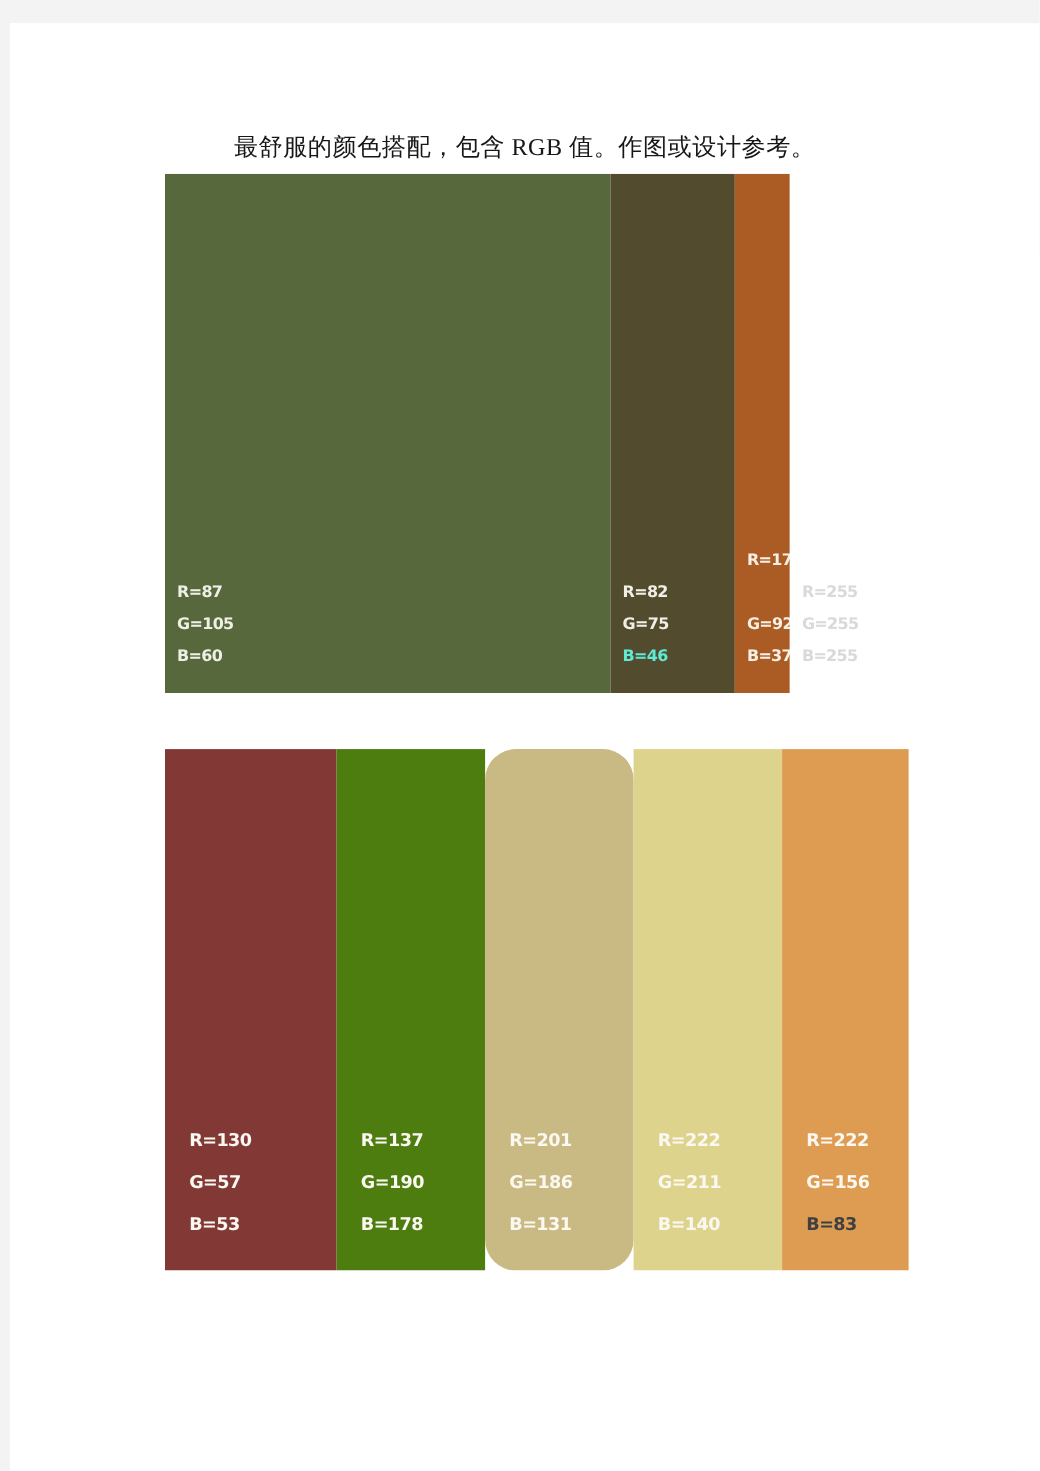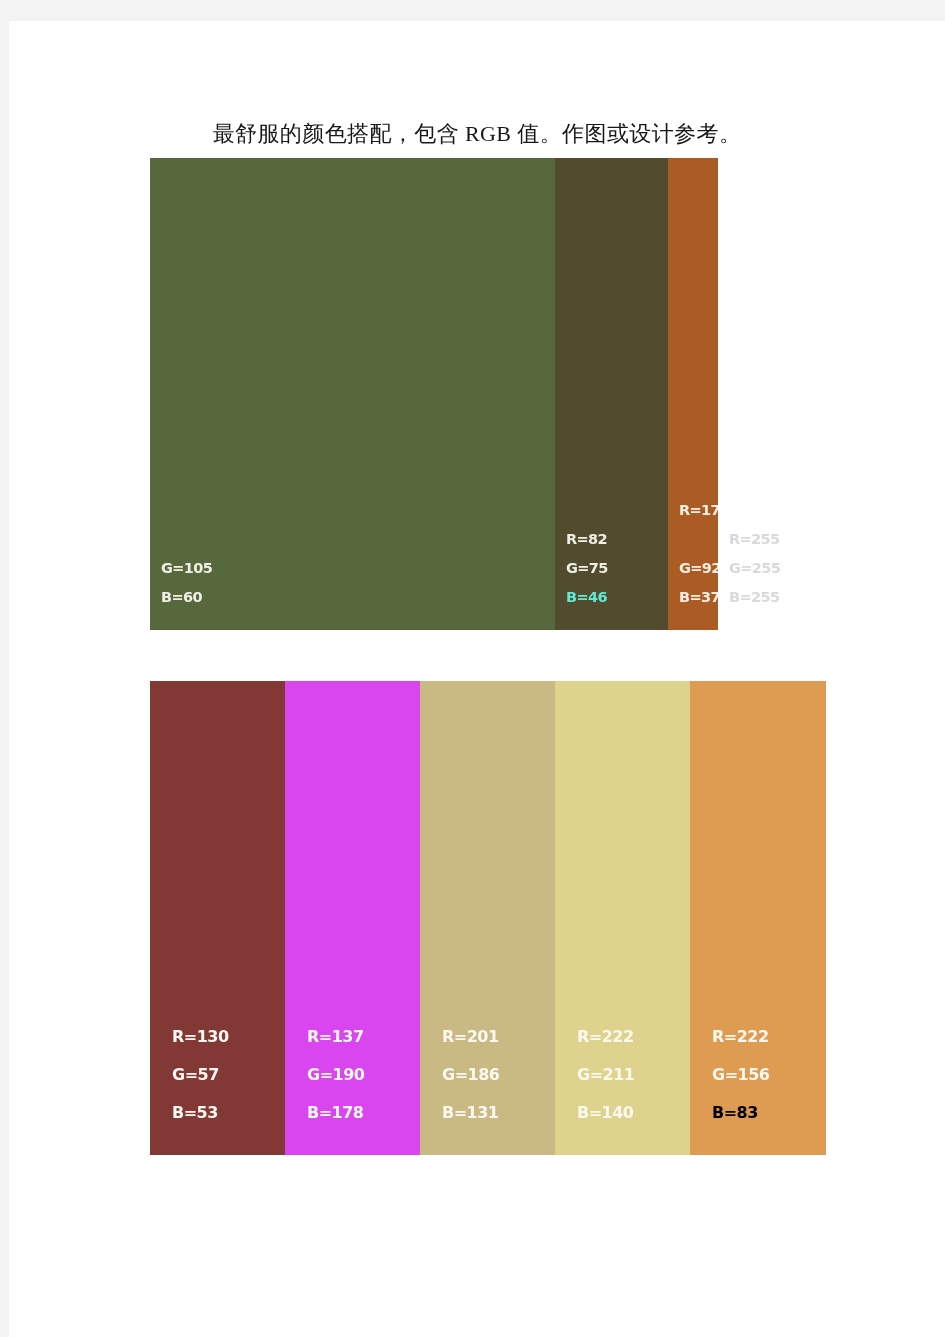--- a/index.html
+++ b/index.html
@@ -102,20 +102,21 @@
 </head>
 <body>
 
 <div id="page-sheet">
 
   <div id="doc-title">最舒服的颜色搭配，包含 RGB 值。作图或设计参考。</div>
 
   <div class="palette" id="palette-one">
       <div class="swatch" style="background: rgb(87, 105, 60); width: 405px;">
         <div class="swatch-labels">
+          <div class="rgb-line" style="color: rgb(240, 239, 230);">R=87</div>
           <div class="rgb-line" style="color: rgb(240, 239, 230);">G=105</div>
           <div class="rgb-line" style="color: rgb(240, 239, 230);">B=60</div>
         </div>
       </div>
       <div class="swatch" style="background: rgb(82, 75, 46); width: 113px;">
         <div class="swatch-labels">
           <div class="rgb-line" style="color: rgb(240, 239, 230);">R=82</div>
           <div class="rgb-line" style="color: rgb(240, 239, 230);">G=75</div>
           <div class="rgb-line" style="color: #5eead4;">B=46</div>
         </div>
@@ -129,50 +130,50 @@
       </div>
       <div class="swatch" style="background: rgb(255, 255, 255); width: 55px;">
         <div class="swatch-labels">
           <div class="rgb-line" style="color: rgb(217, 217, 217);">R=255</div>
           <div class="rgb-line" style="color: rgb(217, 217, 217);">G=255</div>
           <div class="rgb-line" style="color: rgb(217, 217, 217);">B=255</div>
         </div>
       </div>
     </div>
   <div class="palette" id="palette-two">
-      <div class="swatch" style="background: rgb(130, 57, 53); width: 135px;">
+      <div class="swatch" style="background: rgb(130, 57, 53); width: 156px;">
         <div class="swatch-labels">
           <div class="rgb-line" style="color: rgb(251, 248, 241);">R=130</div>
           <div class="rgb-line" style="color: rgb(251, 248, 241);">G=57</div>
           <div class="rgb-line" style="color: rgb(251, 248, 241);">B=53</div>
         </div>
       </div>
-      <div class="swatch" style="background: #d946ef; width: 135px;">
+      <div class="swatch" style="background: #4d7c0f; width: 135px;">
         <div class="swatch-labels">
           <div class="rgb-line" style="color: rgb(251, 248, 241);">R=137</div>
           <div class="rgb-line" style="color: rgb(251, 248, 241);">G=190</div>
           <div class="rgb-line" style="color: rgb(251, 248, 241);">B=178</div>
         </div>
       </div>
-      <div class="swatch" style="background: rgb(201, 186, 131); width: 135px;">
+      <div class="swatch" style="background: rgb(201, 186, 131); width: 135px; border-radius: 28px;">
         <div class="swatch-labels">
           <div class="rgb-line" style="color: rgb(251, 248, 241);">R=201</div>
           <div class="rgb-line" style="color: rgb(251, 248, 241);">G=186</div>
           <div class="rgb-line" style="color: rgb(251, 248, 241);">B=131</div>
         </div>
       </div>
       <div class="swatch" style="background: rgb(222, 211, 140); width: 135px;">
         <div class="swatch-labels">
           <div class="rgb-line" style="color: rgb(251, 248, 241);">R=222</div>
           <div class="rgb-line" style="color: rgb(251, 248, 241);">G=211</div>
           <div class="rgb-line" style="color: rgb(251, 248, 241);">B=140</div>
         </div>
       </div>
       <div class="swatch" style="background: rgb(222, 156, 83); width: 136px;">
         <div class="swatch-labels">
           <div class="rgb-line" style="color: rgb(251, 248, 241);">R=222</div>
           <div class="rgb-line" style="color: rgb(251, 248, 241);">G=156</div>
-          <div class="rgb-line" style="color: #000000;">B=83</div>
+          <div class="rgb-line" style="color: #404040;">B=83</div>
         </div>
       </div>
     </div>
 
 </div>
 
 </body></html>

